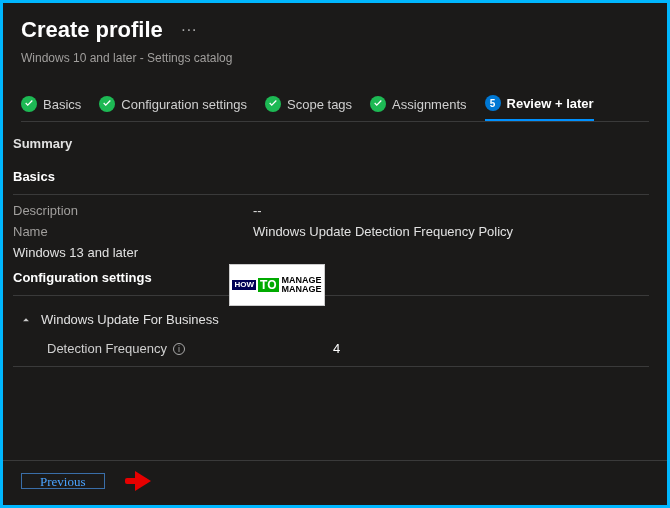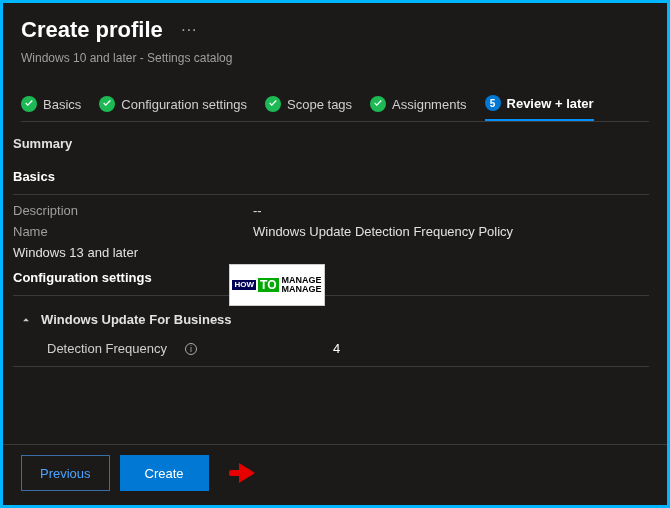--- a/index.html
+++ b/index.html
@@ -98,38 +98,39 @@
     display:flex; align-items:center; justify-content:center;
     font-size:9px; color:#000; text-align:right; font-weight:700;
     line-height:1;
   }
   .watermark .how { background:#005; color:#fff; padding:1px 2px; font-size:8px; margin-right:2px;}
   .watermark .to  { background:#0a0; color:#fff; padding:1px 2px; font-size:12px; margin-right:3px;}
 
   .accordion {
     margin: 16px 0 4px 6px;
     display:flex; align-items:center; gap:8px;
-    font-size:13px; font-weight:700; color:#e1e1e1;
+    font-size:13px; font-weight:400; color:#e1e1e1;
   }
   .chev { width:14px; height:14px; fill:#ccc; transform: rotate(180deg); }
   .detail-row { display:flex; padding: 10px 0 4px 34px; align-items:center;}
-  .detail-row .dk { width:206px; color:#cfcfcf; font-size:13px; display:flex; align-items:center; gap:18px;}
+  .detail-row .dk { width:206px; color:#cfcfcf; font-size:13px; display:flex; align-items:center; gap:6px;}
   .detail-row .dv { color:#fff; font-size:13px; padding-left:80px;}
   .info-ic { width:12px; height:12px; border:1px solid #aaa; border-radius:50%; display:inline-flex;align-items:center;justify-content:center; font-size:9px; color:#aaa;}
 
   .footer {
     position:absolute; left:0; right:0; bottom:0;
     padding: 10px 18px 14px 18px;
     border-top:1px solid #3a3a3a;
     display:flex; gap:10px; align-items:center;
   }
   .btn {
-    height:36px; font-size:13px; padding: 0 18px;
+    height:16px; font-size:13px; padding: 0 18px;
     border:1px solid #3a6ea8; background:transparent; color:#4aa3ff;
     cursor:pointer;
+    font-family:Liberation Serif, serif;
   }
   .btn.primary { background:#0078d4; color:#fff; border-color:#0078d4; padding:0 24px; }
   .arrow {
     width:40px; height:20px; position:relative; margin-left:6px;
   }
   .arrow::before{
     content:""; position:absolute; right:14px; top:7px;
     width:22px; height:6px; background:#e60000; border-radius:2px;
   }
   .arrow::after{
@@ -227,15 +228,14 @@
         <span class="info-ic">i</span>
       </div>
       <div class="dv">4</div>
     </div>
     <hr class="divider">
   </div>
 </div>
 
 <div class="footer">
   <button class="btn">Previous</button>
-  <button class="btn primary">Create</button>
   <div class="arrow"></div>
 </div>
 
 </body></html>

